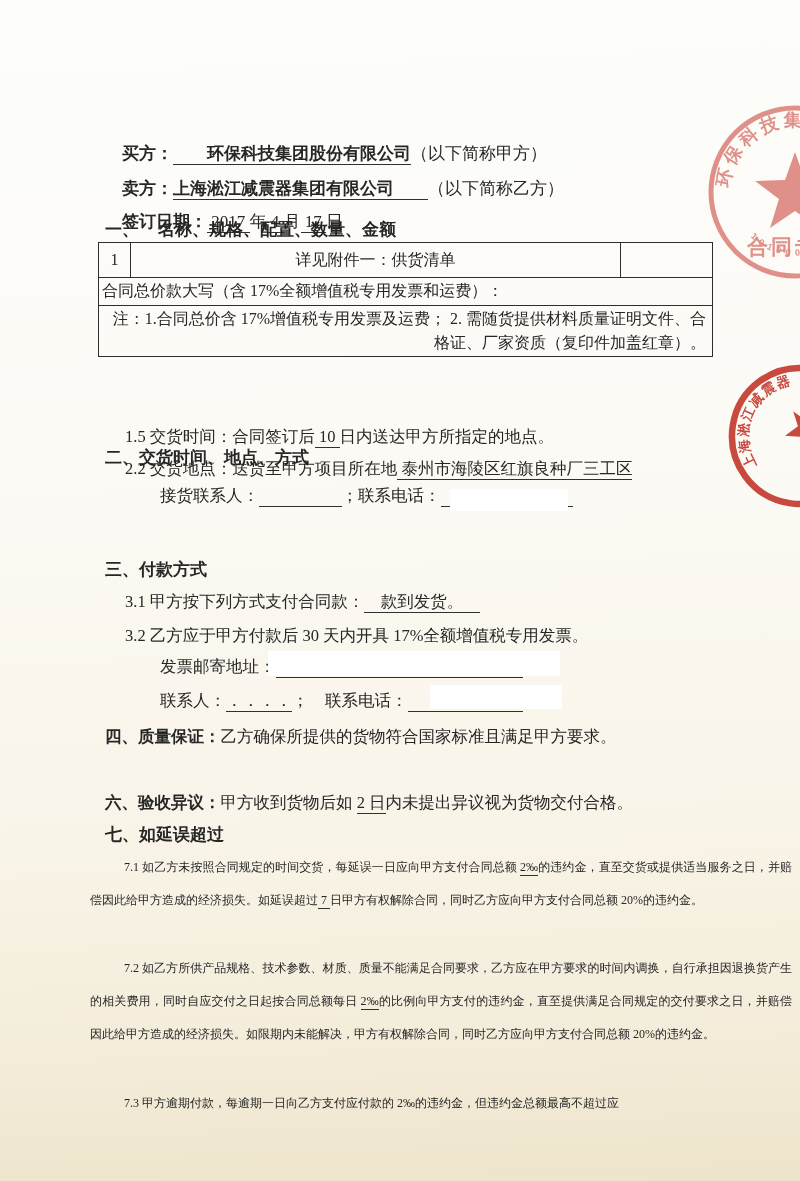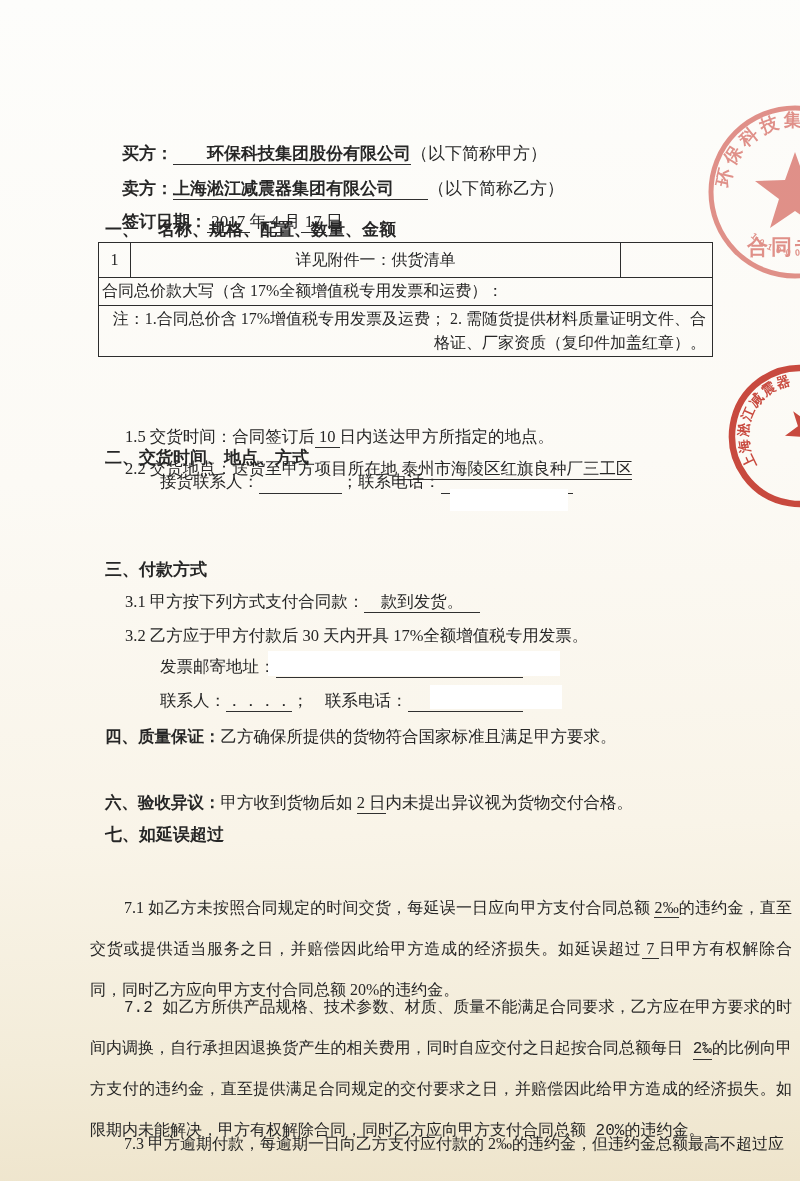--- a/index.html
+++ b/index.html
@@ -2,21 +2,21 @@
 <html><head>
 <meta charset="utf-8">
 <style>
   html,body{margin:0;padding:0;background:#ffffff;}
   .page{
     position:relative;width:800px;height:1181px;overflow:hidden;
     background:linear-gradient(178deg,#fdfdfb 0%,#fcfaf5 40%,#f9f4e8 70%,#f3ecd9 88%,#eee4cb 100%);
     font-family:"Liberation Serif","DejaVu Serif",serif;color:#262626;
   }
   .abs{position:absolute;font-size:16.5px;white-space:pre;line-height:22px;}
-  .para{position:absolute;font-size:16px;line-height:41px;text-align:justify;text-indent:34px;color:#262626;margin-top:36px;}
+  .para{position:absolute;font-size:12px;line-height:33px;text-align:justify;text-indent:34px;color:#262626;}
   .hb{font-weight:700;font-family:"Liberation Sans","DejaVu Sans",sans-serif;}
   .u{border-bottom:1.3px solid #303030;padding-bottom:1px;}
   .fill{font-weight:600;}
   .title{position:absolute;top:34px;left:0;width:100%;text-align:center;font-size:28px;
          font-weight:700;letter-spacing:13px;font-family:"Liberation Sans","DejaVu Sans",sans-serif;color:#1e1e1e;}
   .meta{font-size:17px;}
   table.items{position:absolute;left:98px;top:242px;width:614px;border-collapse:collapse;table-layout:fixed;}
   table.items td{border:1.7px solid #2d2d2d;font-size:16px;text-align:center;padding:1px 3px;color:#262626;}
   table.items tr.hdr td{height:44px;line-height:20px;}
   table.items tr.r1 td{height:32px;}
@@ -71,34 +71,34 @@
     </tr>
     <tr class="note">
       <td colspan="10">注：1.合同总价含 17%增值税专用发票及运费；  2.  需随货提供材料质量证明文件、合格证、厂家资质（复印件加盖红章）。</td>
     </tr>
   </tbody>
     </table>
 
   <div class="abs hb" style="left:105px;top:403px;font-size:17px;margin-top:44px;">二、交货时间、地点、方式</div>
   <div class="abs" style="left:125px;top:426px;"><span>1.5 交货时间：合同签订后</span><span class="u"> 10 </span><span>日内送达甲方所指定的地点。</span></div>
   <div class="abs" style="left:125px;top:458px;"><span>2.2 交货地点：送货至甲方项目所在地</span><span class="u"> 泰州市海陵区红旗良种厂三工区</span></div>
-  <div class="abs" style="left:160px;top:472px;font-family:Liberation Mono, monospace;"><span>接货联系人：</span><span class="u">　　　　　</span><span>；联系电话：</span><span class="u">　　　　　　　　</span></div>
+  <div class="abs" style="left:160px;top:485px;"><span>接货联系人：</span><span class="u">　　　　　</span><span>；联系电话：</span><span class="u">　　　　　　　　</span></div>
 
   <div class="abs hb" style="left:105px;top:559px;font-size:17px;">三、付款方式</div>
   <div class="abs" style="left:125px;top:591px;"><span>3.1 甲方按下列方式支付合同款：</span><span class="u">　款到发货。　</span></div>
   <div class="abs" style="left:125px;top:625px;"><span>3.2 乙方应于甲方付款后 30 天内开具 17%全额增值税专用发票。</span></div>
   <div class="abs" style="left:160px;top:656px;"><span>发票邮寄地址：</span><span class="u">　　　　　　　　　　　　　　　</span></div>
   <div class="abs" style="left:160px;top:690px;"><span>联系人：</span><span class="u">．．．．</span><span>；　联系电话：</span><span class="u">　　　　　　　</span></div>
 
   <div class="abs" style="left:105px;top:725px;"><span class="hb">四、质量保证：</span><span>乙方确保所提供的货物符合国家标准且满足甲方要求。</span></div>
   <div class="abs" style="left:105px;top:791px;"><span class="hb">六、验收异议：</span><span>甲方收到货物后如 </span><span class="u">2 日</span><span>内未提出异议视为货物交付合格。</span></div>
   <div class="abs hb" style="left:105px;top:824px;font-size:17px;">七、如延误超过</div>
 
   <div class="para" style="left:90px;top:851px;width:702px;"><span>7.1 如乙方未按照合同规定的时间交货，每延误一日应向甲方支付合同总额 </span><span class="u">2‰</span><span>的违约金，直至交货或提供适当服务之日，并赔偿因此给甲方造成的经济损失。如延误超过</span><span class="u"> 7 </span><span>日甲方有权解除合同，同时乙方应向甲方支付合同总额 20%的违约金。</span></div>
-  <div class="para" style="left:90px;top:952px;width:702px;font-family:Liberation Mono, monospace;"><span>7.2 如乙方所供产品规格、技术参数、材质、质量不能满足合同要求，乙方应在甲方要求的时间内调换，自行承担因退换货产生的相关费用，同时自应交付之日起按合同总额每日 </span><span class="u">2‰</span><span>的比例向甲方支付的违约金，直至提供满足合同规定的交付要求之日，并赔偿因此给甲方造成的经济损失。如限期内未能解决，甲方有权解除合同，同时乙方应向甲方支付合同总额 20%的违约金。</span></div>
+  <div class="para" style="left:90px;top:952px;width:702px;"><span>7.2 如乙方所供产品规格、技术参数、材质、质量不能满足合同要求，乙方应在甲方要求的时间内调换，自行承担因退换货产生的相关费用，同时自应交付之日起按合同总额每日 </span><span class="u">2‰</span><span>的比例向甲方支付的违约金，直至提供满足合同规定的交付要求之日，并赔偿因此给甲方造成的经济损失。如限期内未能解决，甲方有权解除合同，同时乙方应向甲方支付合同总额 20%的违约金。</span></div>
   <div class="para" style="left:90px;top:1087px;width:702px;"><span>7.3 甲方逾期付款，每逾期一日向乙方支付应付款的 2‰的违约金，但违约金总额最高不超过应</span></div>
 
   <div class="redact" style="left:450px;top:489px;width:118px;height:22px;"></div>
   <div class="redact" style="left:268px;top:651px;width:292px;height:25px;"></div>
   <div class="redact" style="left:430px;top:685px;width:132px;height:24px;"></div>
 
   <svg class="stamp" style="left:697px;top:94px;width:196px;height:196px;color:#dc7a73;opacity:.82;" viewBox="0 0 196 196">
     <defs>
       <path id="arcTop1" d="M 32,98 A 66,66 0 0 1 164,98"></path>
       <path id="arcBot1" d="M 44,130 A 62,62 0 0 0 152,130"></path>

